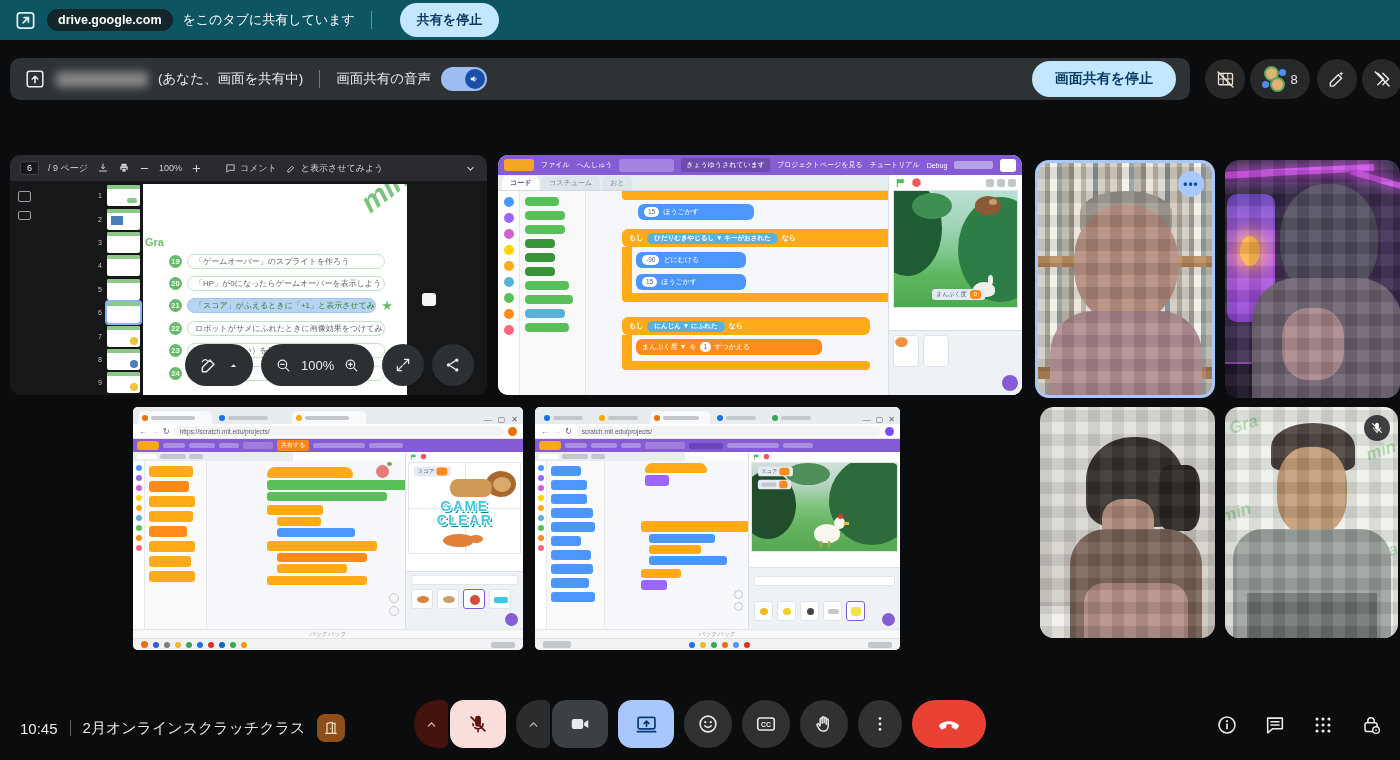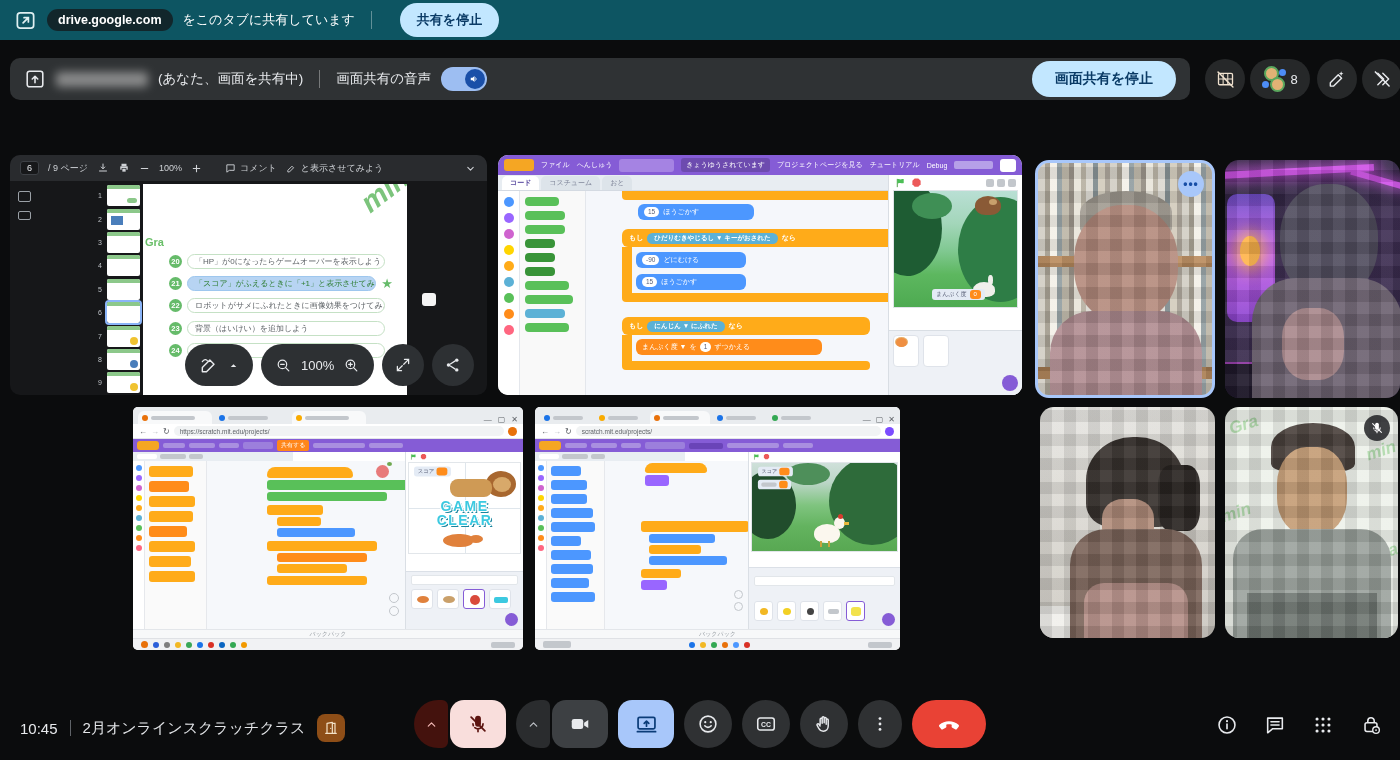--- a/index.html
+++ b/index.html
@@ -302,20 +302,24 @@
             <i></i>
             <span style="position:absolute;right:2px;bottom:2px;width:8px;height:8px;background:#f0c330;border-radius:50%"></span>
           </span>
         </div>
     </div>
     <div class="slidepg">
       <div class="sl-wm">min</div>
       <div class="sl-gra">Gra</div>
       <div class="sl-list">
         <div class="sl-item">
+            <span class="inum">19</span>
+            <span class="ibox">「ゲームオーバー」のスプライトを作ろう</span>
+          </div>
+        <div class="sl-item">
             <span class="inum">20</span>
             <span class="ibox">「HP」が0になったらゲームオーバーを表示しよう</span>
           </div>
         <div class="sl-item">
             <span class="inum">21</span>
             <span class="ibox hl">「スコア」がふえるときに「+1」と表示させてみよう</span>
             <span class="istar">★</span>
           </div>
         <div class="sl-item">
             <span class="inum">22</span>

